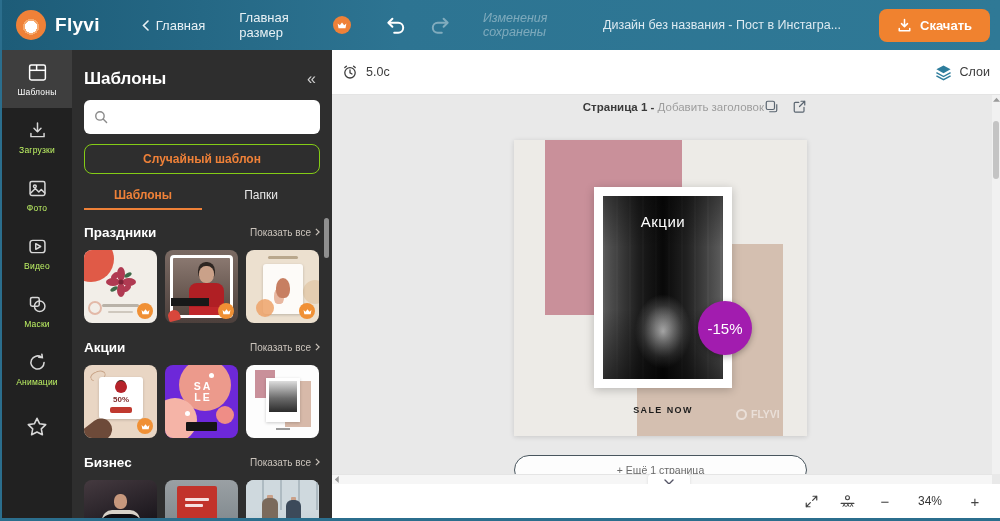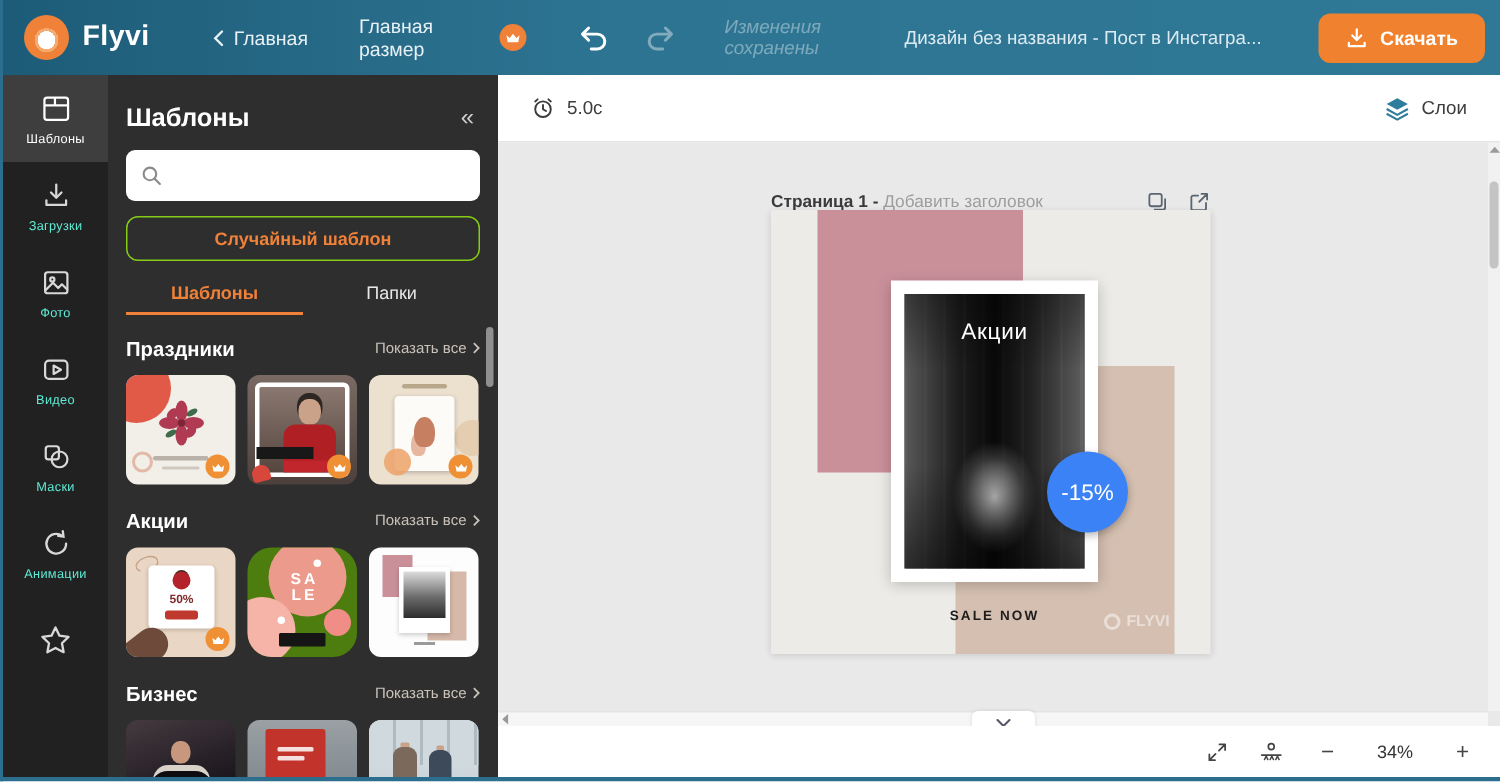--- a/index.html
+++ b/index.html
@@ -28,21 +28,21 @@
   .download-btn { background:#f0822f; border:none; border-radius:8px; color:#fff; font-weight:bold;
                   font-size:13px; padding:9px 18px; display:flex; align-items:center; gap:8px;
                   cursor:pointer; font-family:inherit; }
 
   
   .body { display:flex; height:468px; }
 
   
   .rail { width:70px; background:#212121; display:flex; flex-direction:column; flex:0 0 auto; }
   .rail-item { height:58px; display:flex; flex-direction:column; align-items:center; justify-content:center;
-               gap:4px; cursor:pointer; color:#5eead4; }
+               gap:4px; cursor:pointer; color:#bef264; }
   .rail-item.active { background:#3e3e3e; color:#fff; }
   .rail-label { font-size:8.5px; letter-spacing:.2px; }
   .rail-item svg { stroke:#d8d8d8; }
   .rail-item.active svg { stroke:#fff; }
 
   
   .panel { width:260px; background:#2e2e2e; flex:0 0 auto; padding:18px 12px 0 12px;
            position:relative; overflow:hidden; }
   .panel-head { display:flex; align-items:center; justify-content:space-between; height:22px; margin-bottom:10px; }
   .panel-title { color:#fff; font-size:17px; font-weight:bold; }
@@ -109,21 +109,21 @@
   .t21 .card { position:absolute; left:15px; top:12px; width:44px; height:42px; background:#fff;
                border-radius:3px; box-shadow:0 1px 3px rgba(0,0,0,.18); }
   .t21 .apple { position:absolute; left:31px; top:16px; width:12px; height:12px; border-radius:50%;
                 background:#b5232a; box-shadow:0 -2px 0 -1px #3c2a22; }
   .t21 .pct { position:absolute; left:15px; top:30px; width:44px; text-align:center; font-size:8px;
               font-weight:bold; color:#7e2a2a; }
   .t21 .pill { position:absolute; left:26px; top:42px; width:22px; height:6px; background:#c0392f; border-radius:2px; }
   .t21 .squig { position:absolute; left:6px; top:6px; width:16px; height:10px; border:1.5px solid #c8a488;
                 border-radius:50%; border-bottom-color:transparent; transform:rotate(-20deg); }
 
-  .t22 { background:#4d7c0f;border-radius:16px; }
+  .t22 { background:#6d28d9; }
   .t22 .c1 { position:absolute; left:14px; top:-6px; width:52px; height:52px; border-radius:50%; background:#ec9a8c; }
   .t22 .c2 { position:absolute; left:-12px; bottom:-4px; width:44px; height:44px; border-radius:50%; background:#f5b4a7; }
   .t22 .c3 { position:absolute; right:4px; bottom:14px; width:18px; height:18px; border-radius:50%; background:#ef8d86; }
   .t22 .dot1 { position:absolute; left:44px; top:8px; width:5px; height:5px; border-radius:50%; background:#fff; }
   .t22 .dot2 { position:absolute; left:20px; bottom:22px; width:5px; height:5px; border-radius:50%; background:#fff; }
   .t22 .sale { position:absolute; left:26px; top:16px; width:24px; color:#fff; font-size:10.5px; font-weight:bold;
                letter-spacing:2px; line-height:1; word-break:break-all; text-align:center; }
   .t22 .btn { position:absolute; left:21px; bottom:7px; width:31px; height:9px; background:#151515; border-radius:1px; }
 
   .t23 { background:#fdfdfd; }
@@ -146,28 +146,28 @@
   .t33 .win { position:absolute; left:0; top:0; right:0; height:30px;
               background:repeating-linear-gradient(90deg,#cfd9de 0 16px,#aebbc2 16px 18px); }
   .t33 .p1 { position:absolute; left:16px; top:18px; width:16px; height:50px; border-radius:6px 6px 0 0; background:#7b6a5c;
              box-shadow:0 -8px 0 -5px #caa189; }
   .t33 .p2 { position:absolute; left:40px; top:20px; width:15px; height:48px; border-radius:6px 6px 0 0; background:#3c4a5a;
              box-shadow:0 -8px 0 -5px #caa189; }
 
   
   .canvas { flex:1; display:flex; flex-direction:column; min-width:0; background:#fff; }
   .canvas-toolbar { height:45px; background:#fff; border-bottom:1px solid #e4e4e4; display:flex;
-                    align-items:center; justify-content:space-between; padding:0 22px; }
+                    align-items:center; justify-content:space-between; padding:0 10px; }
   .timer { display:flex; align-items:center; gap:8px; font-size:12.5px; color:#3c3c3c; cursor:pointer; }
   .layers-btn { display:flex; align-items:center; gap:8px; font-size:12.5px; color:#3c3c3c;
                 background:none; border:none; cursor:pointer; font-family:inherit; }
 
   .workarea { flex:1; position:relative; background:#e9e9e9; overflow:hidden; }
-  .page-header { position:absolute; left:182px; top:32px; width:293px; display:flex;
-                 align-items:center; justify-content:space-between; }
+  .page-header { position:absolute; left:182px; top:4px; width:293px; display:flex;
+                 align-items:center; justify-content:flex-end; }
   .page-label { font-size:11.5px; color:#9d9d9d; cursor:text; }
   .page-label b { color:#3a3a3a; font-weight:bold; }
   .page-actions { display:flex; gap:13px; }
   .icon-btn { background:none; border:none; cursor:pointer; padding:0; display:flex; }
 
   .design-page { position:absolute; left:182px; top:45px; width:293px; height:296px; background:#edebe7;
                  box-shadow:0 1px 5px rgba(0,0,0,.14); cursor:pointer; }
   .rect-pink { position:absolute; left:31px; top:0; width:137px; height:175px; background:#c9909a; }
   .rect-tan  { position:absolute; left:123px; top:104px; width:146px; height:192px; background:#d4bfb0; }
   .photo-card { position:absolute; left:80px; top:47px; width:138px; height:201px; background:#fff;
@@ -175,21 +175,21 @@
   .corridor { position:absolute; inset:9px; overflow:hidden;
     background:
       radial-gradient(ellipse 30% 26% at 50% 74%, rgba(205,205,205,.95) 0, rgba(120,120,120,.35) 55%, transparent 78%),
       linear-gradient(90deg, rgba(95,95,95,.92) 0, rgba(30,30,30,.9) 30%, rgba(8,8,8,.95) 50%, rgba(35,35,35,.9) 70%, rgba(105,105,105,.88) 100%),
       repeating-linear-gradient(90deg,#4a4a4a 0 2px,#151515 2px 13px); }
   .corridor::after { content:""; position:absolute; inset:0;
       background:linear-gradient(180deg, rgba(0,0,0,.35) 0, transparent 28%, transparent 62%, rgba(0,0,0,.5) 100%); }
   .design-headline { position:absolute; left:0; right:0; top:26px; text-align:center; color:#fff;
                      font-size:15px; letter-spacing:.5px; z-index:2; }
   .discount-circle { position:absolute; left:184px; top:161px; width:54px; height:54px; border-radius:50%;
-                     background:#3b82f6; color:#fff; display:flex; align-items:center; justify-content:center;
+                     background:#a21caf; color:#fff; display:flex; align-items:center; justify-content:center;
                      font-size:15px; box-shadow:0 2px 6px rgba(0,0,0,.3); z-index:4; }
   .cta { position:absolute; left:80px; top:265px; width:138px; text-align:center; color:#1c1c1c;
          font-size:9px; font-weight:bold; letter-spacing:1.4px; z-index:3; }
   .watermark { position:absolute; left:222px; top:268px; display:flex; align-items:center; gap:4px;
                color:rgba(255,255,255,.5); font-size:10.5px; font-weight:bold; z-index:3; }
   .watermark .ring { width:11px; height:11px; border:2px solid rgba(255,255,255,.5); border-radius:50%; }
 
   .add-page-btn { position:absolute; left:182px; top:360px; width:293px; height:30px; background:#fdfdfd;
                   border:1.5px solid #49565e; border-radius:15px; color:#6a6a6a; font-size:10.5px;
                   cursor:pointer; font-family:inherit; }
@@ -516,20 +516,21 @@
           <div class="discount-circle">
               <span>-15%</span>
             </div>
           <div class="cta">SALE NOW</div>
           <div class="watermark">
             <span class="ring"></span>
             <span>FLYVI</span>
           </div>
         </div>
 
+        <button class="add-page-btn">+ Ещё 1 страница</button>
 
         <div class="hscroll">
           <svg width="6" height="7" viewBox="0 0 6 8">
               <path d="M5 0 0.5 4 5 8Z" fill="#9a9a9a"></path>
             </svg>
         </div>
         <div class="vscroll">
           <svg width="7" height="6" viewBox="0 0 8 6">
               <path d="M0 5 4 0.5 8 5Z" fill="#9a9a9a"></path>
             </svg>

